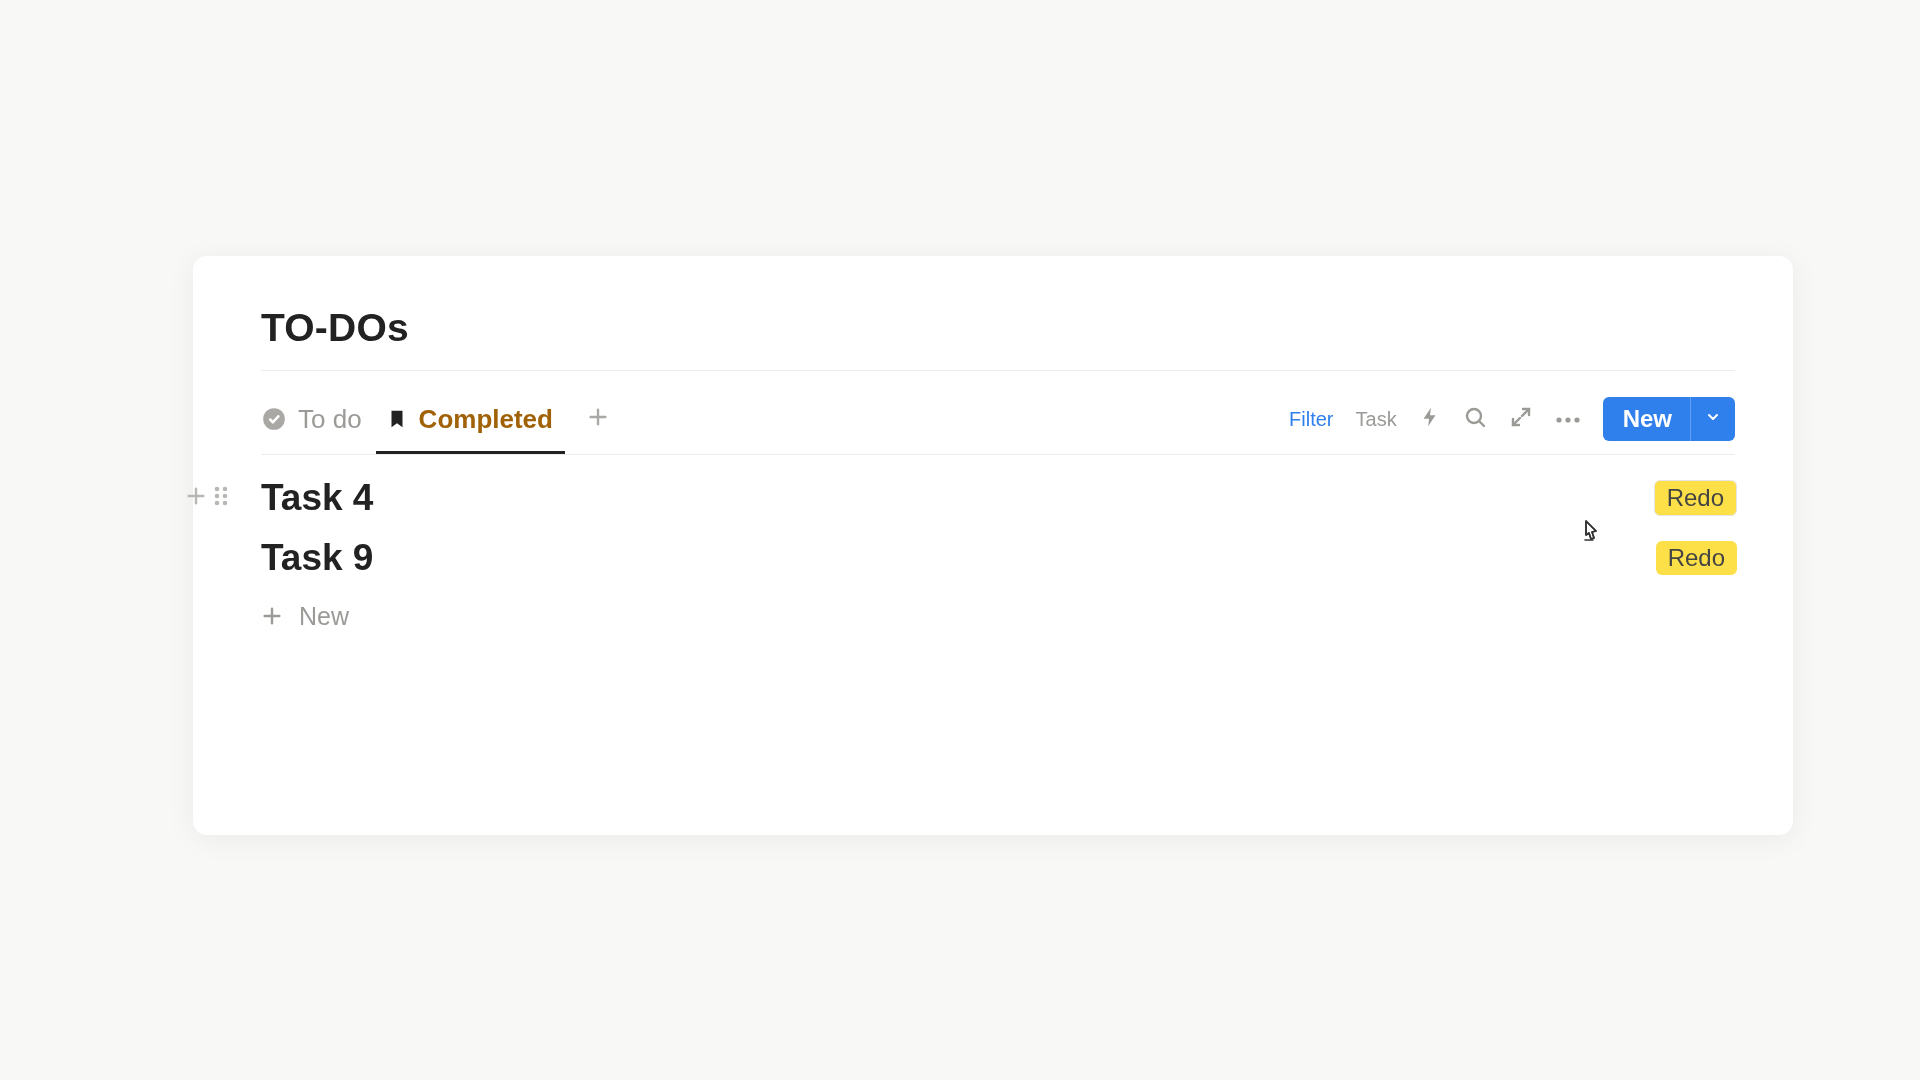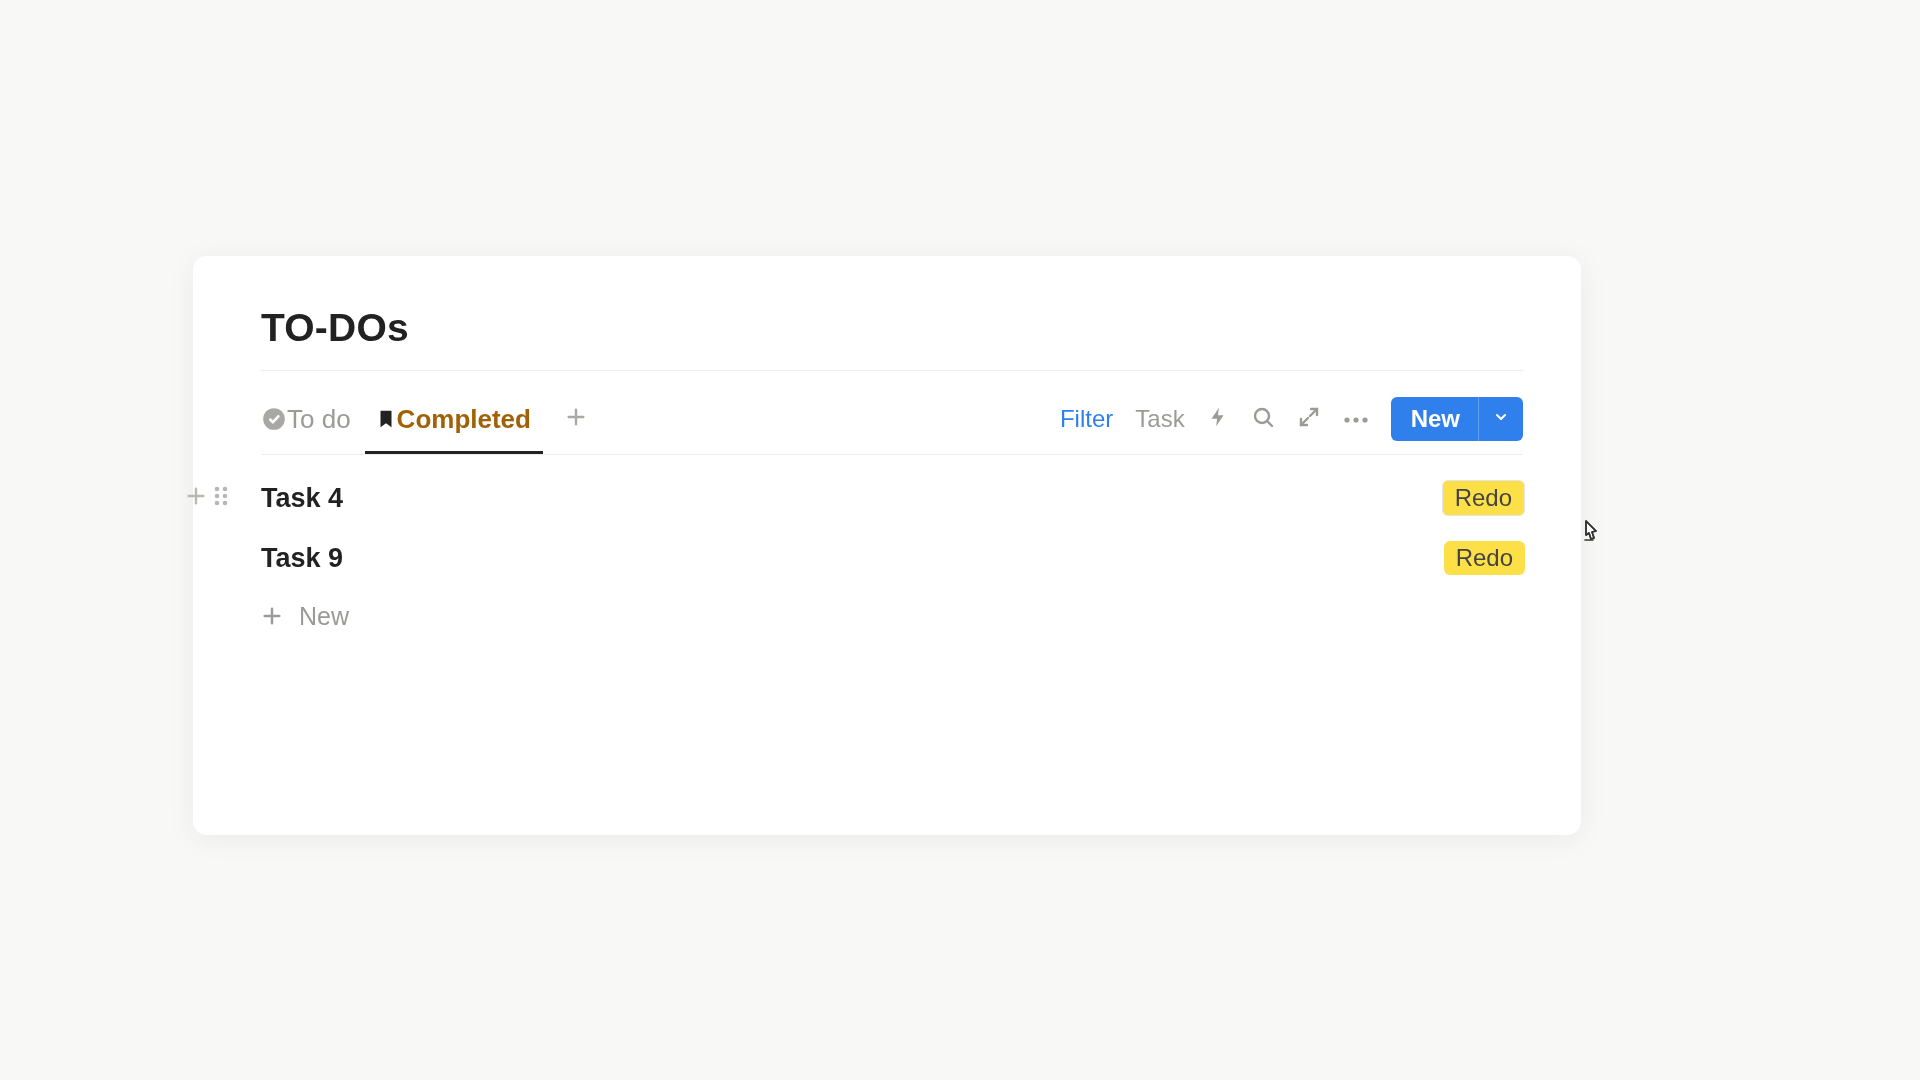--- a/index.html
+++ b/index.html
@@ -7,21 +7,21 @@
     width: 1920px;
     height: 1080px;
     background: #f8f8f7;
     font-family: -apple-system, BlinkMacSystemFont, "Segoe UI", Helvetica, Arial, sans-serif;
     overflow: hidden;
   }
   .card {
     position: absolute;
     left: 193px;
     top: 256px;
-    width: 1388px;
+    width: 1600px;
     height: 579px;
     background: #fff;
     border-radius: 14px;
     box-shadow: 0 4px 30px rgba(0,0,0,0.06);
   }
   .inner {
     position: absolute;
     left: 68px;
     right: 58px;
     top: 0;
@@ -56,21 +56,21 @@
   }
   .tabs {
     display: flex;
     align-items: center;
     gap: 24px;
     height: 100%;
   }
   .tab {
     display: flex;
     align-items: center;
-    gap: 0;
+    gap: 11px;
     height: 100%;
     font-size: 26px;
     color: #9b9a97;
     cursor: pointer;
     position: relative;
   }
   .tab.active { color: #a16207; font-weight: 600; }
   .tab.active::after {
     content: "";
     position: absolute;
@@ -97,21 +97,21 @@
   }
 
   .spacer { flex: 1 1 auto; }
 
   .toolbar {
     display: flex;
     align-items: center;
     gap: 22px;
   }
   .text-btn {
-    font-size: 24px;
+    font-size: 20px;
     cursor: pointer;
   }
   .filter-btn { color: #2f80ed; }
   .sort-btn { color: #9b9a97; }
   .icon-btn {
     display:flex; align-items:center; justify-content:center;
     color: #9b9a97;
     cursor:pointer;
   }
 
@@ -152,21 +152,21 @@
   .row-floaters {
     position:absolute;
     left: -76px;
     top: 0; bottom: 0;
     display:flex;
     align-items:center;
     gap: 6px;
     color:#b8b7b4;
   }
   .task-title {
-    font-size: 27px;
+    font-size: 37px;
     font-weight: 600;
     color: #222;
   }
   .redo-btn {
     position:absolute;
     right:-2px;
     font-size: 24px;
     color:#444;
     background:#fde047;
     border:1px solid #e5e5e4;

